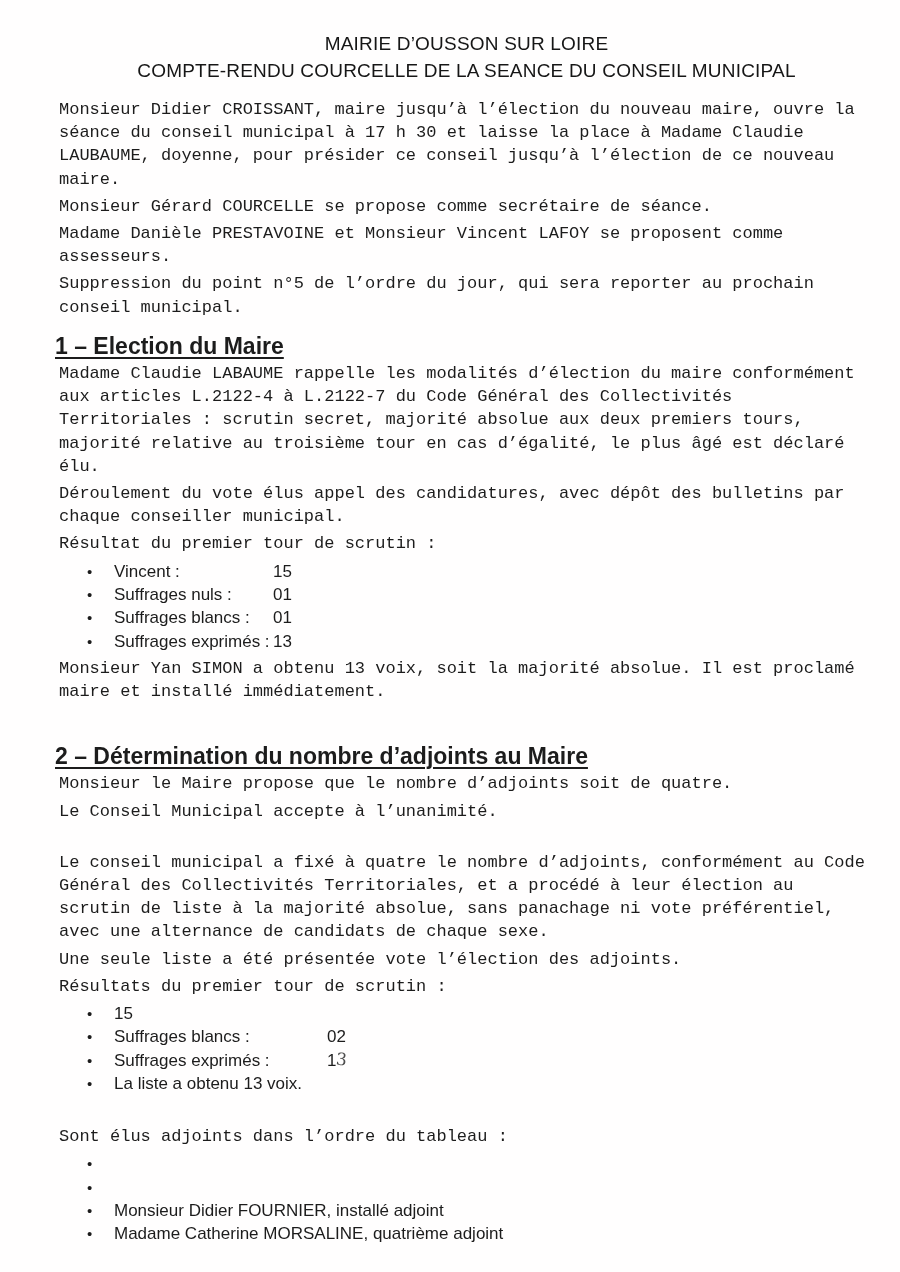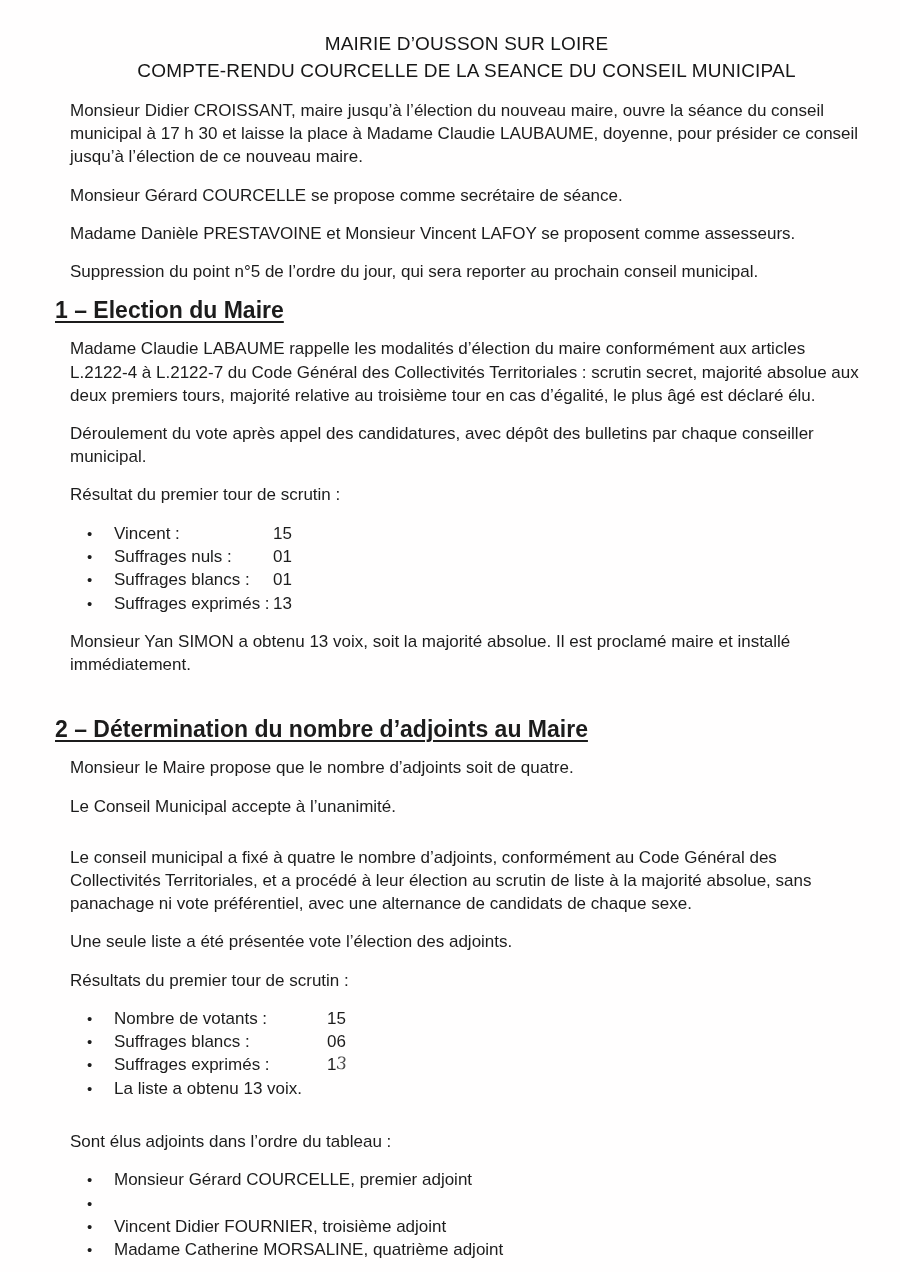--- a/index.html
+++ b/index.html
@@ -35,21 +35,21 @@
     text-decoration: underline;
     text-underline-offset: 3px;
     text-decoration-thickness: 1.5px;
   }
   
   .body-copy {
     font-size: 17px;
     line-height: 23.2px;
   }
   .intro { margin-top: 14px; }
-  .para { margin: 15px; }
+  .para { margin: 4px; font-family: Liberation Mono, monospace; }
   .sec-heading {
     font-weight: bold;
     text-decoration: underline;
     text-underline-offset: 3px;
     text-decoration-thickness: 1.6px;
     font-size: 23px;
     line-height: 23.2px;
   }
   .section-1 { margin-top: 16px; }
   .section-2 { margin-top: 42px; }
@@ -106,21 +106,21 @@
     <div class="intro">
       <p class="para">Monsieur Didier CROISSANT, maire jusqu’à l’élection du nouveau maire, ouvre la séance du conseil municipal à 17 h 30 et laisse la place à Madame Claudie LAUBAUME, doyenne, pour présider ce conseil jusqu’à l’élection de ce nouveau maire.</p>
       <p class="para">Monsieur Gérard COURCELLE se propose comme secrétaire de séance.</p>
       <p class="para">Madame Danièle PRESTAVOINE et Monsieur Vincent LAFOY se proposent comme assesseurs.</p>
       <p class="para">Suppression du point n°5 de l’ordre du jour, qui sera reporter au prochain conseil municipal.</p>
     </div>
 
     <div class="section-1">
       <div class="sec-heading">1 – Election du Maire</div>
       <p class="para">Madame Claudie LABAUME rappelle les modalités d’élection du maire conformément aux articles L.2122-4 à L.2122-7 du Code Général des Collectivités Territoriales : scrutin secret, majorité absolue aux deux premiers tours, majorité relative au troisième tour en cas d’égalité, le plus âgé est déclaré élu.</p>
-      <p class="para">Déroulement du vote après appel des candidatures, avec dépôt des bulletins par chaque conseiller municipal.</p>
+      <p class="para">Déroulement du vote élus appel des candidatures, avec dépôt des bulletins par chaque conseiller municipal.</p>
       <p class="para">Résultat du premier tour de scrutin :</p>
       <ul class="blist">
         <li>
           <span class="bullet">•</span>
           <span class="blabel-1">Vincent :</span>
           <span class="bvalue">15</span>
         </li>
         <li>
           <span class="bullet">•</span>
           <span class="blabel-1">Suffrages nuls :</span>
@@ -146,52 +146,50 @@
       <p class="para">Le Conseil Municipal accepte à l’unanimité.</p>
     </div>
 
     <div class="section-3">
       <p class="para para-first">Le conseil municipal a fixé à quatre le nombre d’adjoints, conformément au Code Général des Collectivités Territoriales, et a procédé à leur élection au scrutin de liste à la majorité absolue, sans panachage ni vote préférentiel, avec une alternance de candidats de chaque sexe.</p>
       <p class="para">Une seule liste a été présentée vote l’élection des adjoints.</p>
       <p class="para">Résultats du premier tour de scrutin :</p>
       <ul class="blist">
         <li>
           <span class="bullet">•</span>
-          <span class="blabel-2">Nombre de votants :</span>
           <span class="bvalue">15</span>
         </li>
         <li>
           <span class="bullet">•</span>
           <span class="blabel-2">Suffrages blancs :</span>
-          <span class="bvalue">06</span>
+          <span class="bvalue">02</span>
         </li>
         <li>
           <span class="bullet">•</span>
           <span class="blabel-2">Suffrages exprimés :</span>
           <span class="bvalue"><span>1</span><span class="hand-digit">3</span></span>
         </li>
         <li>
           <span class="bullet">•</span>
           <span class="blabel-auto">La liste a obtenu 13 voix.</span>
         </li>
       </ul>
 
       <div class="elected-block">
         <p class="para">Sont élus adjoints dans l’ordre du tableau :</p>
         <ul class="blist">
           <li>
             <span class="bullet">•</span>
-            <span class="blabel-auto">Monsieur Gérard COURCELLE, premier adjoint</span>
-          </li>
-          <li>
-            <span class="bullet">•</span>
-          </li>
-          <li>
-            <span class="bullet">•</span>
-            <span class="blabel-auto">Vincent Didier FOURNIER, troisième adjoint</span>
+          </li>
+          <li>
+            <span class="bullet">•</span>
+          </li>
+          <li>
+            <span class="bullet">•</span>
+            <span class="blabel-auto">Monsieur Didier FOURNIER, installé adjoint</span>
           </li>
           <li>
             <span class="bullet">•</span>
             <span class="blabel-auto">Madame Catherine MORSALINE, quatrième adjoint</span>
           </li>
         </ul>
       </div>
     </div>
 
     <div class="approval">Approbation du procès-verbal de la séance du 9 mars 2026.</div>

